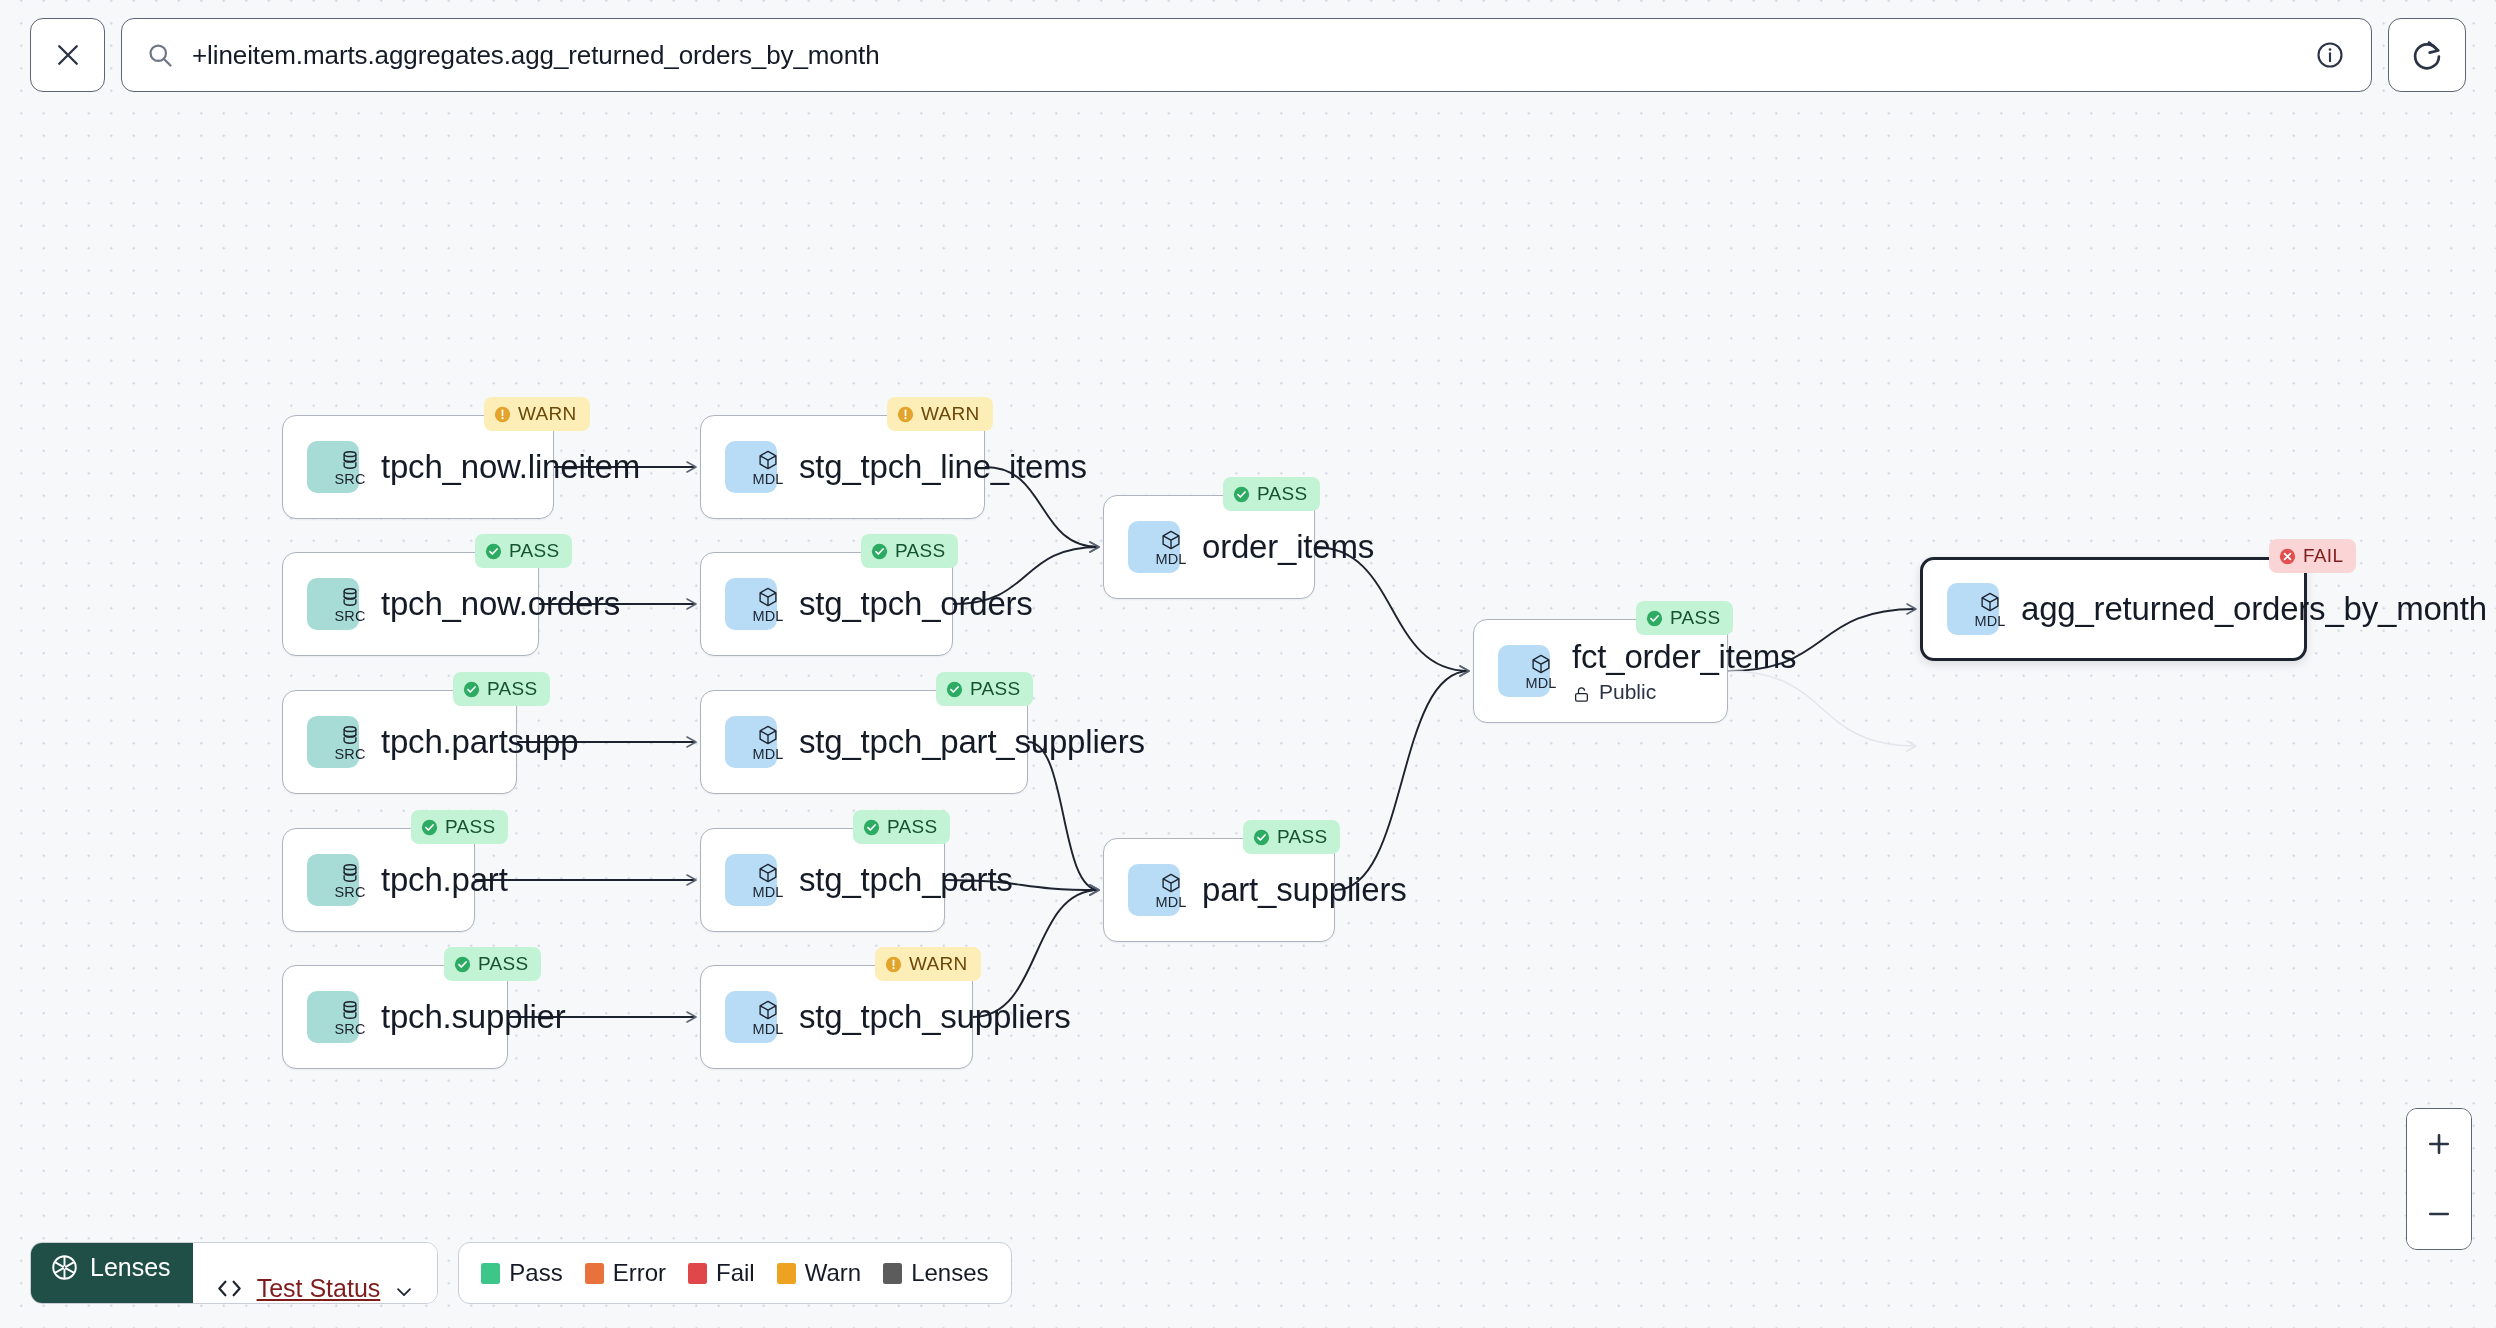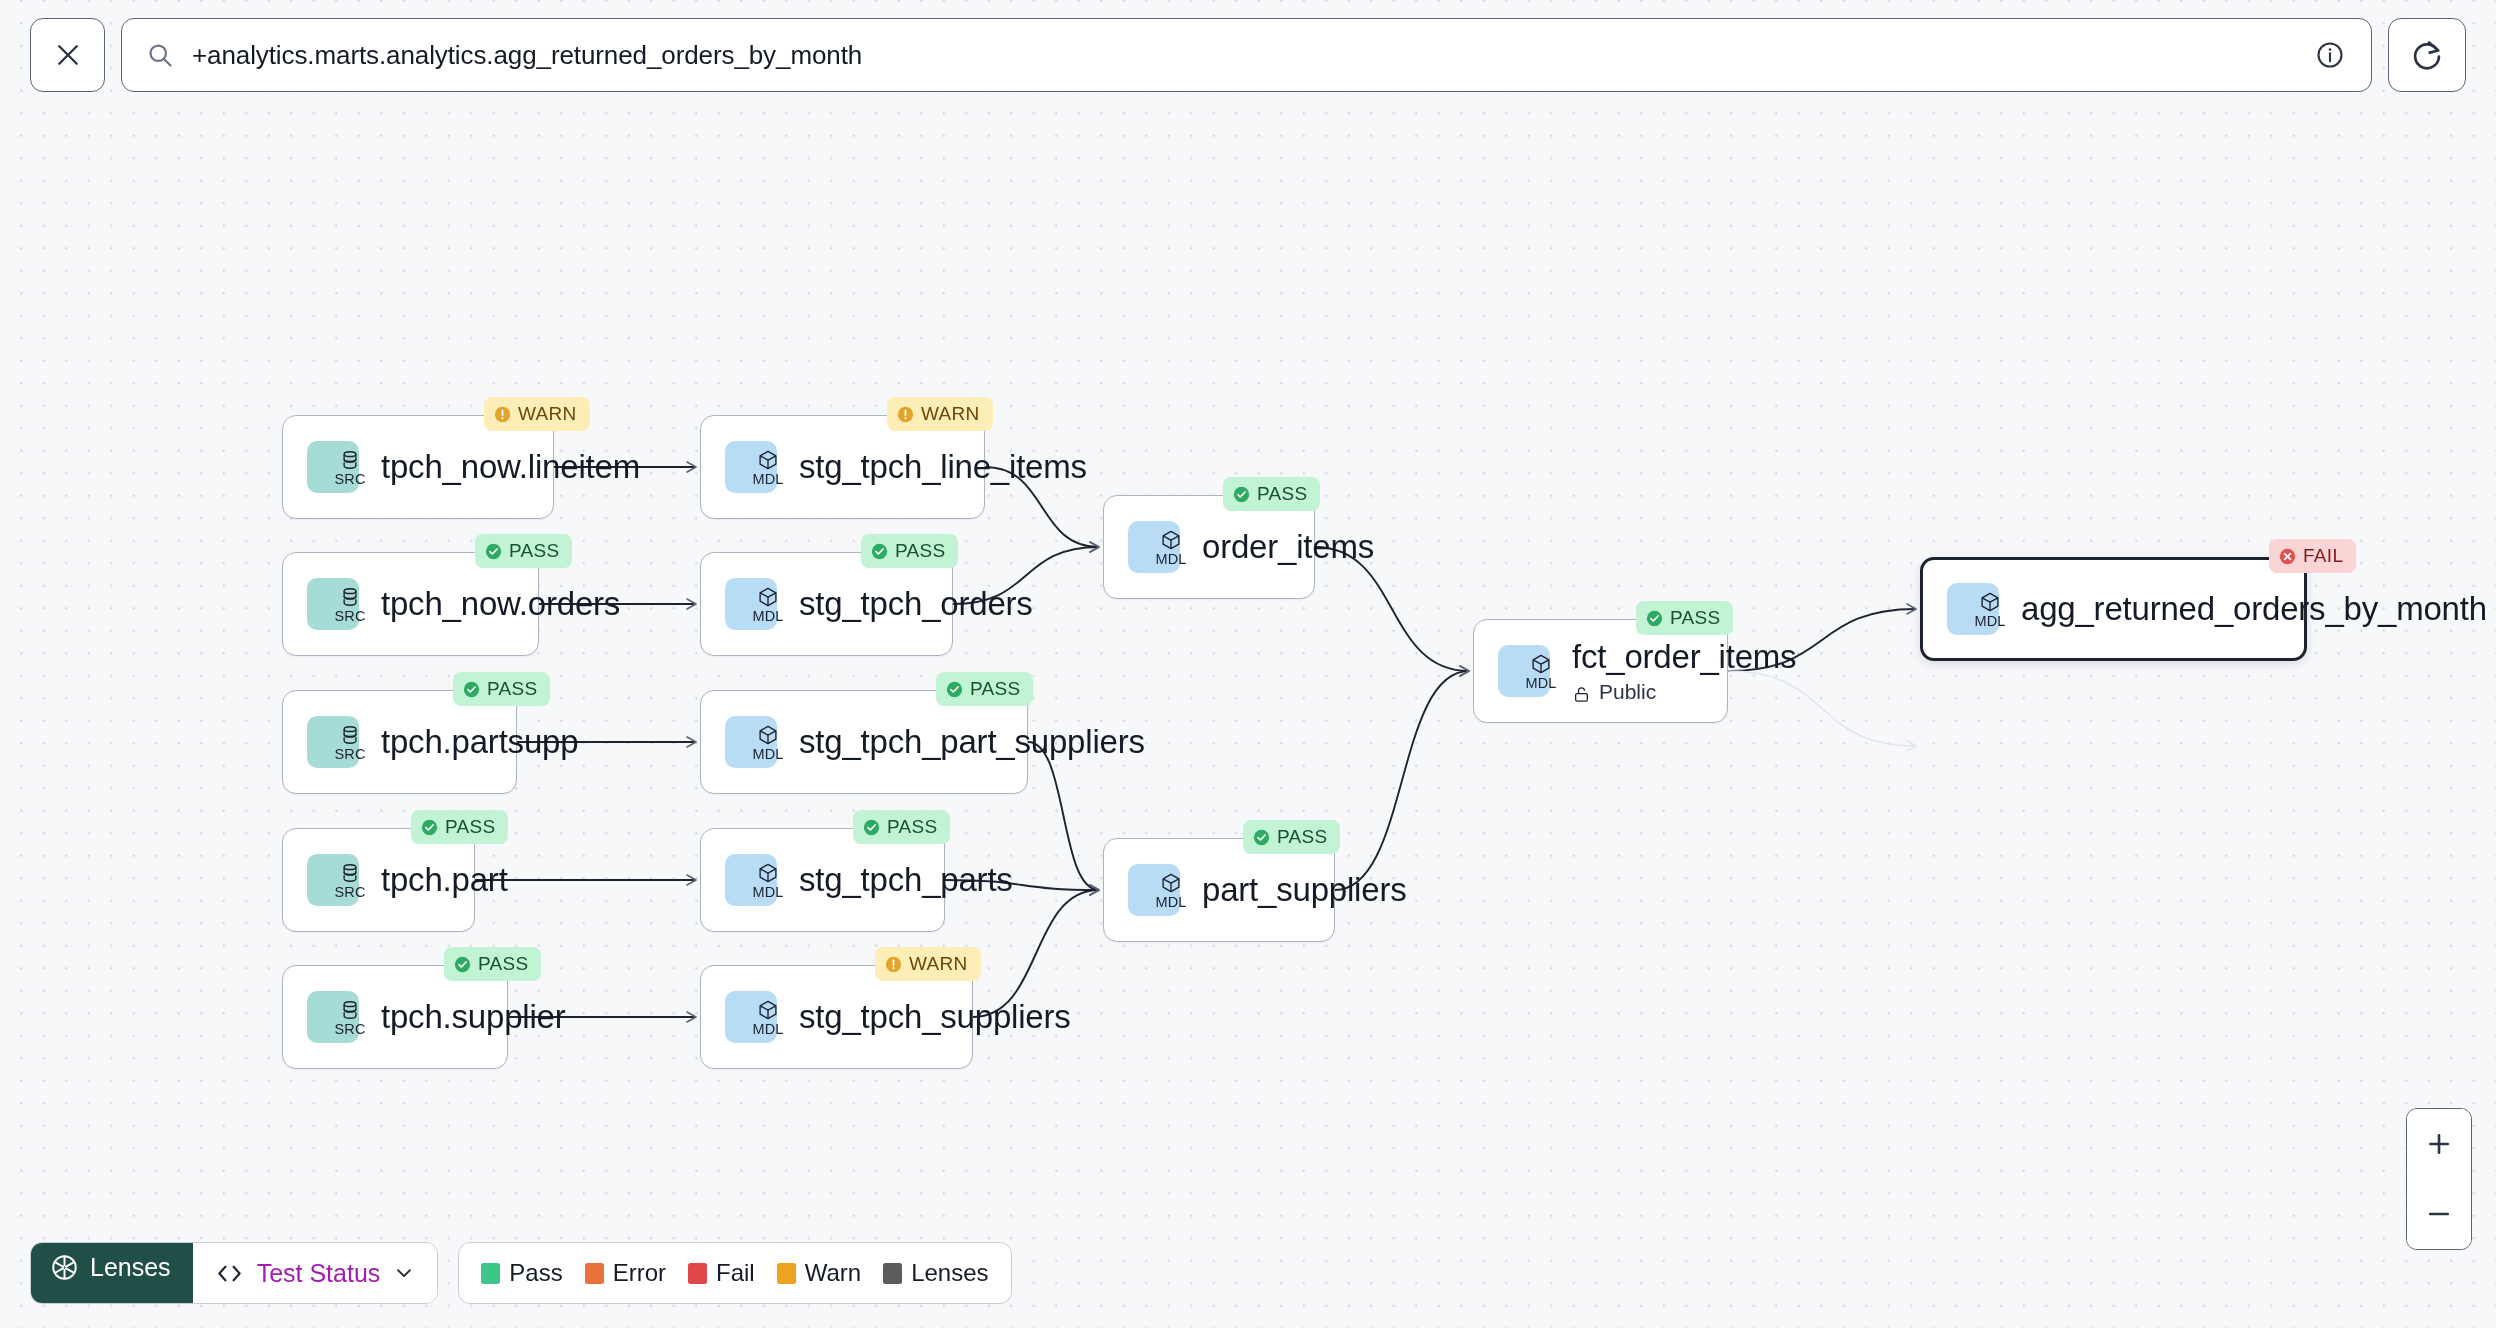--- a/index.html
+++ b/index.html
@@ -107,22 +107,22 @@
     display: flex; align-items: stretch; height: 62px;
     border-radius: 12px; overflow: hidden;
     border: 1.4px solid #c8cdd7; background: #fff;
   }
   #lenses-btn {
     background: #1f4f46; color: #fff; display: flex; align-items: center; gap: 11px;
     padding: 0 22px 12px 19px; font-size: 25px; cursor: pointer;
   }
   #lenses-btn svg { width: 29px; height: 29px; }
   #test-status-btn {
-    display: flex; align-items: center; gap: 13px;
-    padding: 0 22px; font-size: 25px; color: #a21caf; cursor: pointer; background: #fff;
+    display: flex; align-items: flex-end; gap: 13px;
+    padding: 0 22px; font-size: 25px; color: #7f1d1d; cursor: pointer; background: #fff; text-decoration: underline;
   }
   #test-status-btn .code-ico { width: 29px; height: 29px; color: #1d232f; }
   #test-status-btn .chev { width: 22px; height: 22px; color: #1d232f; }
   #legend {
     display: flex; align-items: center; gap: 22px; height: 62px;
     background: #fff; border: 1.4px solid #c8cdd7; border-radius: 12px; padding: 0 22px;
   }
   .leg { display: flex; align-items: center; gap: 9px; font-size: 24px; color: #141a26; }
   .leg .sw { width: 19px; height: 21px; border-radius: 2.5px; }
 
@@ -152,21 +152,21 @@
         <path d="M5 5 L19 19 M19 5 L5 19"></path>
       </svg>
     </div>
 
 
     <div id="search-wrap">
       <svg class="s-ico" viewBox="0 0 24 24" fill="none" stroke="currentColor" stroke-width="1.9" stroke-linecap="round">
         <circle cx="10.5" cy="10.5" r="6.6"></circle>
           <path d="M15.4 15.4 L21 21"></path>
       </svg>
-      <div id="search-value">+analytics.marts.analytics.agg_returned_orders_by_month</div>
+      <div id="search-value">+lineitem.marts.aggregates.agg_returned_orders_by_month</div>
       <svg id="info-icon" viewBox="0 0 24 24" fill="none" stroke="currentColor" stroke-width="1.7">
         <circle cx="12" cy="12" r="9.2"></circle>
         <circle cx="12" cy="7.6" r="1.05" fill="currentColor" stroke="none"></circle>
         <path d="M12 10.6 V17" stroke-linecap="round"></path>
       </svg>
     </div>
 
     <div class="tb-btn" id="refresh-btn">
       <svg viewBox="0 0 24 24" fill="none" stroke="currentColor" stroke-width="1.9" stroke-linecap="round" stroke-linejoin="round">
         <path d="M19.2 8.6 A8.4 8.4 0 1 0 20.4 13.2"></path>

